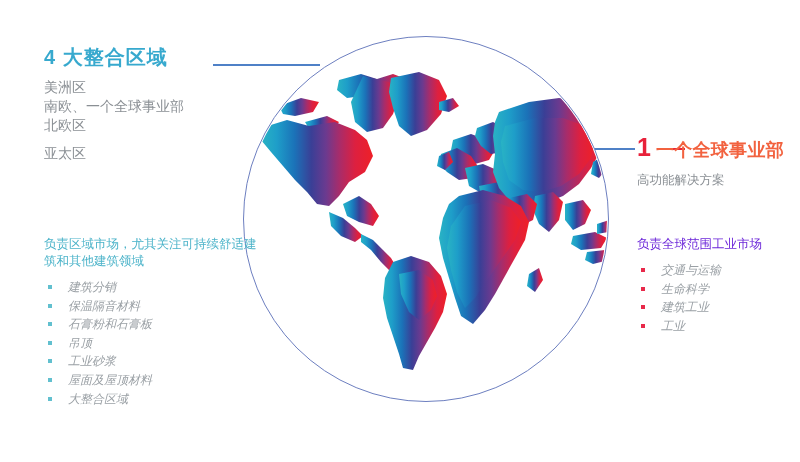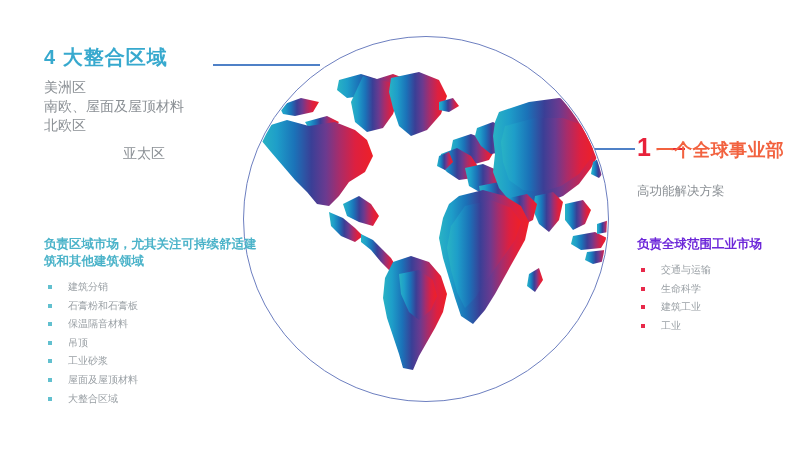--- a/index.html
+++ b/index.html
@@ -53,41 +53,42 @@
     line-height: 26px;
     white-space: nowrap;
   }
   #regions-list {
     margin-top: 8px;
     list-style: none;
     font-size: 14px;
     color: #8a8f94;
     line-height: 19px;
   }
-  #regions-list li.gap { margin-top: 9px; text-align: center; }
+  #regions-list li.gap { margin-top: 9px; }
 
   
   #left-lower {
     position: absolute;
     left: 44px; top: 236px;
     width: 215px;
   }
   .sec-heading {
     font-size: 12.5px;
-    font-weight: bold;
+    font-weight: normal;
     line-height: 17px;
   }
   #left-heading { color: #4bb3c9; }
   .blist { list-style: none; margin-top: 8px; }
   .blist li {
     position: relative;
     padding-left: 24px;
-    font-size: 10px;
+    font-size: 12px;
     color: #9aa0a5;
     line-height: 18.6px;
+    font-style: italic;
   }
   .blist li .bullet {
     position: absolute;
     left: 4px; top: 7px;
     width: 4px; height: 4px;
   }
   #left-list li .bullet { background: #62c0cf; }
 
   
   #right-col {
@@ -107,24 +108,25 @@
     line-height: 26px;
   }
   #one-label {
     margin-left: 5px;
     font-size: 18px;
     font-weight: bold;
     color: #f2623f;
     letter-spacing: 0.3px;
   }
   #one-sub {
-    margin-top: 20px;
+    margin-top: 10px;
     font-size: 12.5px;
     color: #8a8f94;
     line-height: 18px;
+    font-family: Liberation Mono, monospace;
   }
 
   #right-lower {
     position: absolute;
     left: 637px; top: 236px;
     width: 160px;
   }
   #right-heading { color: #6d28d9; }
   #right-list li .bullet { background: #e8294a; }
 </style>
@@ -212,32 +214,32 @@
 
         <path d="M286 238 L296 232 L300 244 L292 256 L284 250 Z"></path>
       </g>
     </svg>
   </div>
 
   <div id="left-col">
     <div id="regions-title">4 大整合区域</div>
     <ul id="regions-list">
       <li>美洲区</li>
-      <li>南欧、屋面及屋顶材料</li>
+      <li>南欧、一个全球事业部</li>
       <li>北欧区</li>
       <li class="gap">亚太区</li>
     </ul>
   </div>
 
   <div id="left-lower">
     <div class="sec-heading" id="left-heading">负责区域市场，尤其关注可持续舒适建筑和其他建筑领域</div>
     <ul class="blist" id="left-list">
       <li><span class="bullet"></span><span>建筑分销</span></li>
+      <li><span class="bullet"></span><span>保温隔音材料</span></li>
       <li><span class="bullet"></span><span>石膏粉和石膏板</span></li>
-      <li><span class="bullet"></span><span>保温隔音材料</span></li>
       <li><span class="bullet"></span><span>吊顶</span></li>
       <li><span class="bullet"></span><span>工业砂浆</span></li>
       <li><span class="bullet"></span><span>屋面及屋顶材料</span></li>
       <li><span class="bullet"></span><span>大整合区域</span></li>
     </ul>
   </div>
 
   <div id="right-col">
     <div id="one-line">
       <span id="one-number">1</span>

